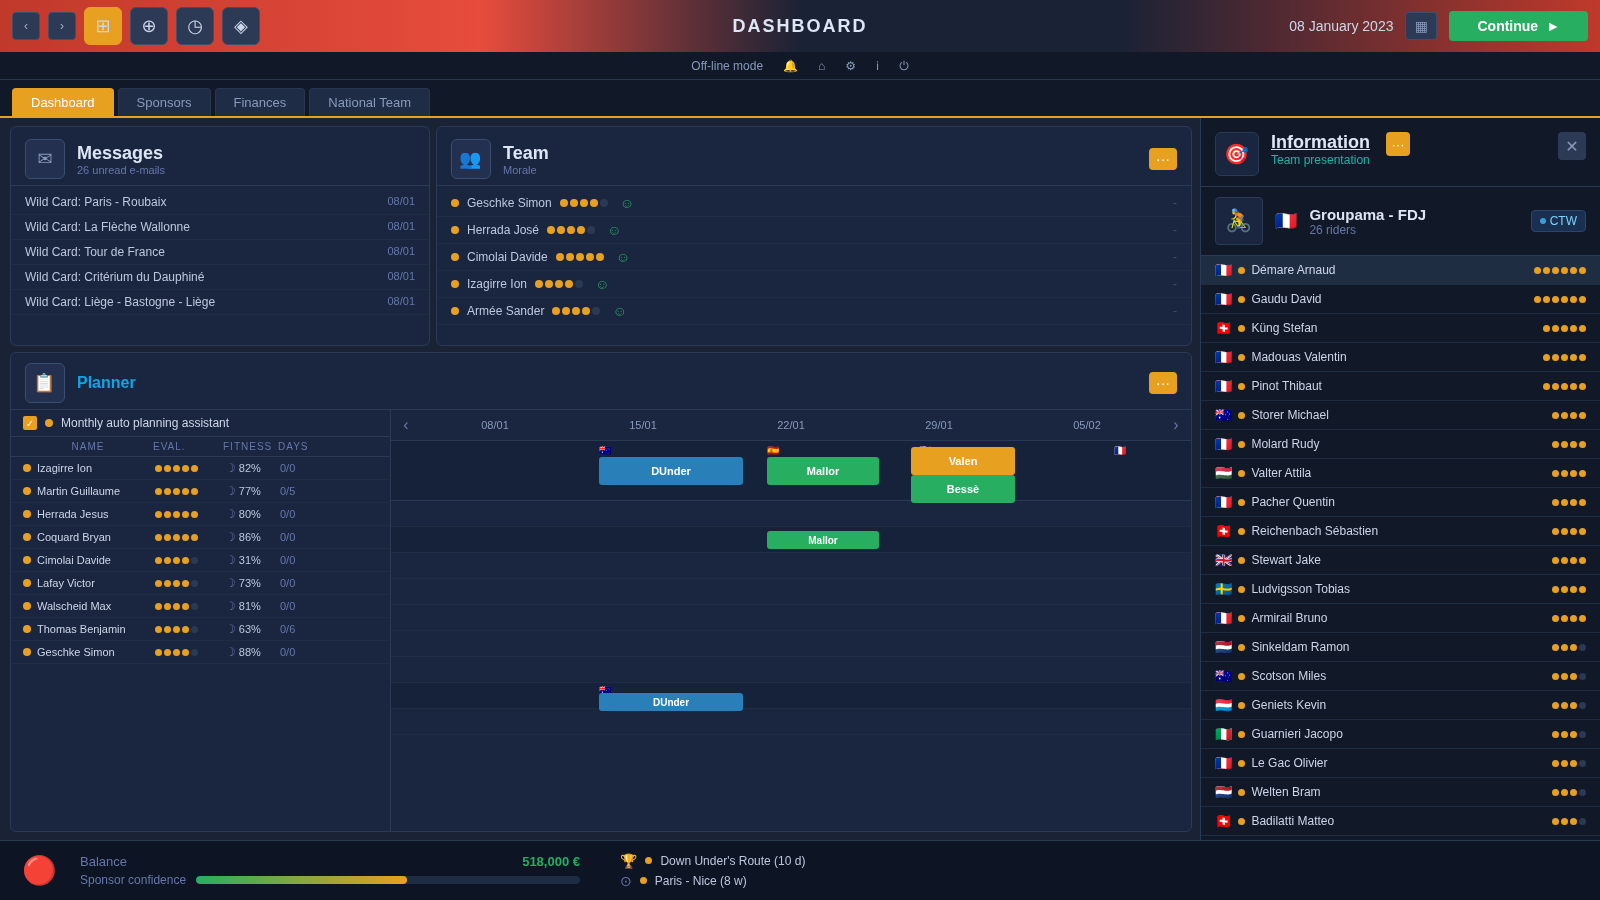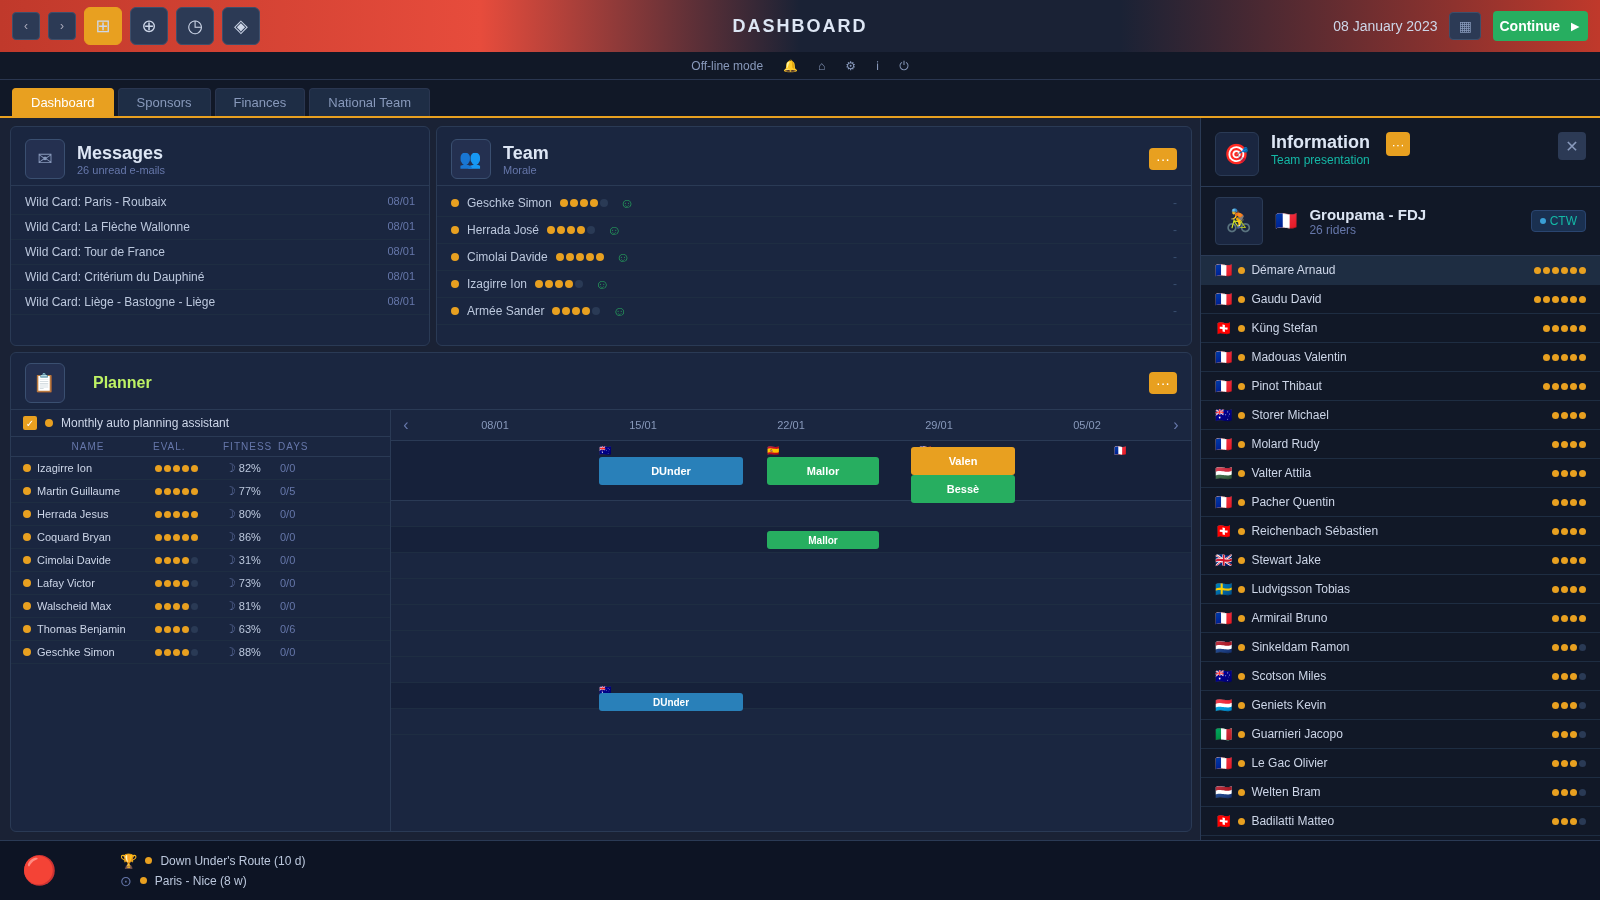--- a/index.html
+++ b/index.html
@@ -48,21 +48,21 @@
     .top-bar-center {
       position: absolute; left: 50%; transform: translateX(-50%);
       font-size: 18px; font-weight: bold; color: #dde6f4; letter-spacing: 2px;
     }
     .top-bar-right { display: flex; align-items: center; gap: 12px; }
     .date-display { color: #cdd6e8; font-size: 14px; }
     .continue-btn {
       background: #27ae60;
       color: #fff;
       border: none;
-      padding: 7px 6px;
+      padding: 7px 28px;
       border-radius: 4px;
       font-size: 14px;
       font-weight: bold;
       cursor: pointer;
       display: flex; align-items: center; gap: 8px;
     }
 
     
     .status-bar {
       height: 28px;
@@ -196,21 +196,21 @@
       flex: 1;
     }
 
     .planner-header {
       display: flex;
       align-items: center;
       gap: 12px;
       padding: 10px 14px 6px;
       border-bottom: 1px solid #2a3a55;
     }
-    .planner-title { font-size: 16px; font-weight: bold; color: #bef264; margin-left: 16px; }
+    .planner-title { font-size: 16px; font-weight: bold; color: #0ea5e9; }
 
     .planner-body {
       display: flex;
       height: calc(100% - 50px);
     }
 
     .planner-left {
       width: 380px;
       border-right: 1px solid #2a3a55;
       overflow: hidden;
@@ -344,21 +344,21 @@
       margin-left: auto;
       width: 28px; height: 28px;
       background: #2c3a55;
       border-radius: 4px;
       display: flex; align-items: center; justify-content: center;
       color: #8899bb;
       font-size: 16px;
       cursor: pointer;
     }
     .info-title-block {}
-    .info-title { font-size: 18px; font-weight: bold; color: #dde6f4; }
+    .info-title { font-size: 18px; font-weight: bold; color: #dde6f4; text-decoration: underline; }
     .info-subtitle { font-size: 12px; color: #14b8a6; }
 
     .team-info-row {
       display: flex;
       align-items: center;
       padding: 10px 14px;
       border-bottom: 1px solid #2a3a55;
       gap: 12px;
     }
     .team-jersey {
@@ -371,21 +371,21 @@
     }
     .team-name-big { font-size: 15px; font-weight: bold; color: #dde6f4; }
     .team-riders-count { font-size: 12px; color: #6677aa; }
     .ctw-badge {
       margin-left: auto;
       background: #1a3050;
       border: 1px solid #2a4570;
       border-radius: 4px;
       padding: 3px 8px;
       font-size: 12px;
-      color: #14b8a6;
+      color: #7dd3fc;
       display: flex; align-items: center; gap: 4px;
     }
     .ctw-dot { width: 6px; height: 6px; border-radius: 50%; background: #3a9fd5; }
     .info-more-btn {
       background: #e8a020;
       border-radius: 4px;
       width: 24px; height: 24px;
       display: flex; align-items: center; justify-content: center;
       color: #fff;
       font-size: 13px;
@@ -1115,20 +1115,32 @@
             <div class="rrating-dot empty"></div>
           </div>
       </div>
     </div>
   </div>
 
 </div>
 
 <div class="bottom-bar">
   <div class="team-logo-bottom">🔴</div>
+  <div class="balance-section">
+    <div class="balance-row">
+      <span class="balance-label">Balance</span>
+      <span class="balance-value">518,000 €</span>
+    </div>
+    <div class="confidence-row">
+      <span class="conf-label">Sponsor confidence</span>
+      <div class="conf-bar">
+        <div class="conf-fill" style="width:55%;"></div>
+      </div>
+    </div>
+  </div>
   <div class="races-section">
     <div class="race-info-item">
       <span class="trophy-icon">🏆</span>
       <div class="race-dot-item"></div>
       <span class="race-name">Down Under's Route (10 d)</span>
     </div>
     <div class="race-info-item">
       <span style="font-size:14px;color:#6677aa;">⊙</span>
       <div class="race-dot-item"></div>
       <span class="race-name">Paris - Nice (8 w)</span>

